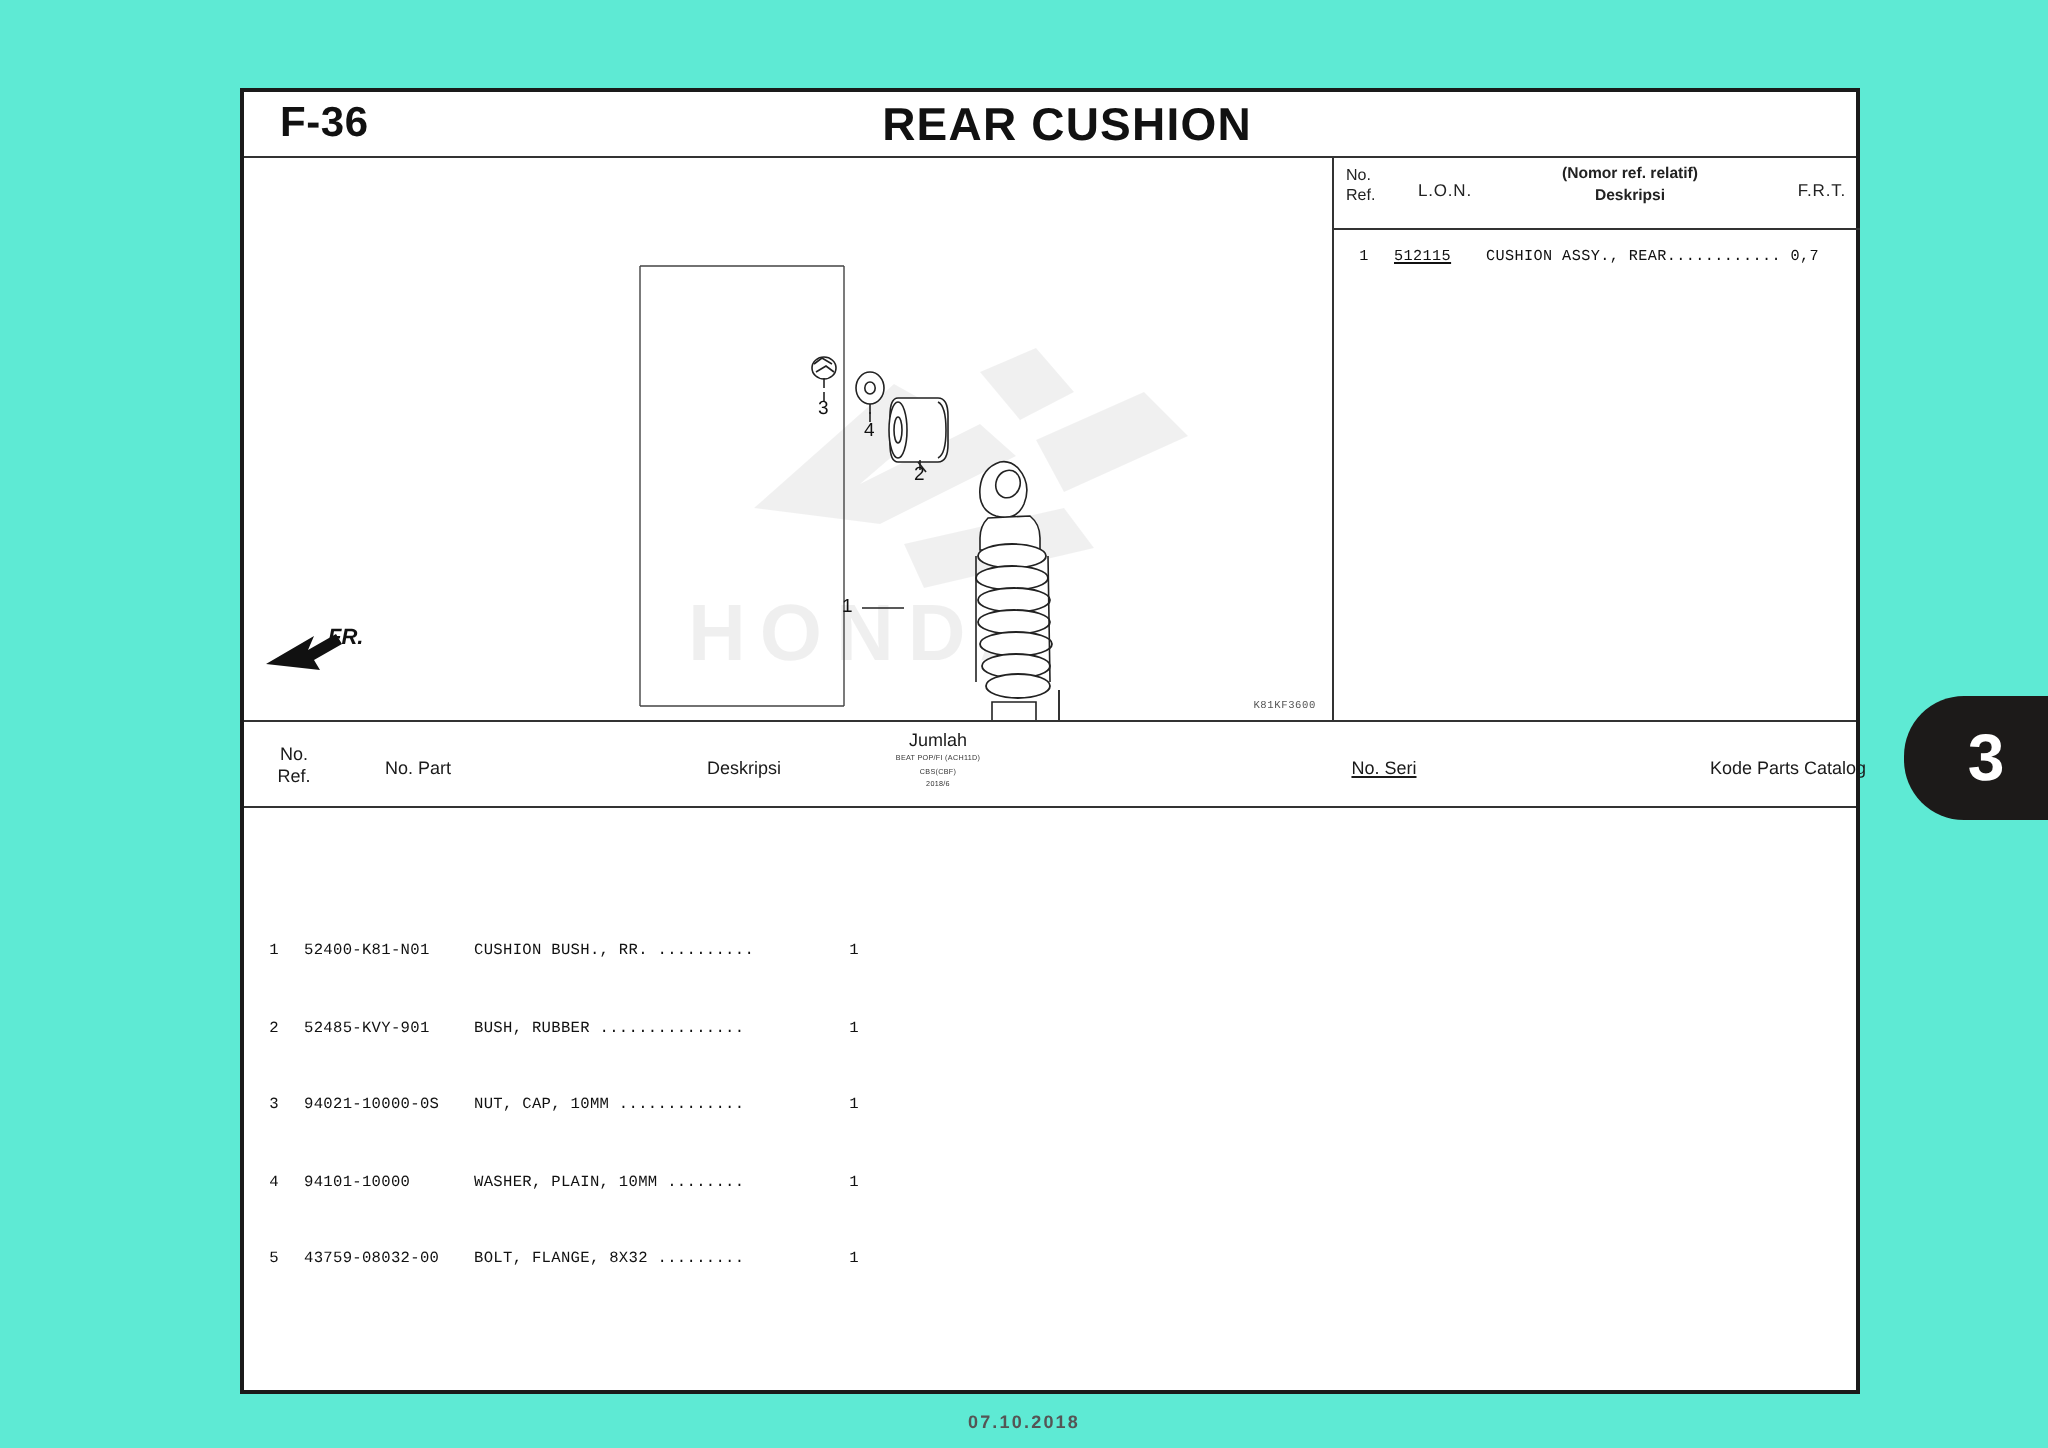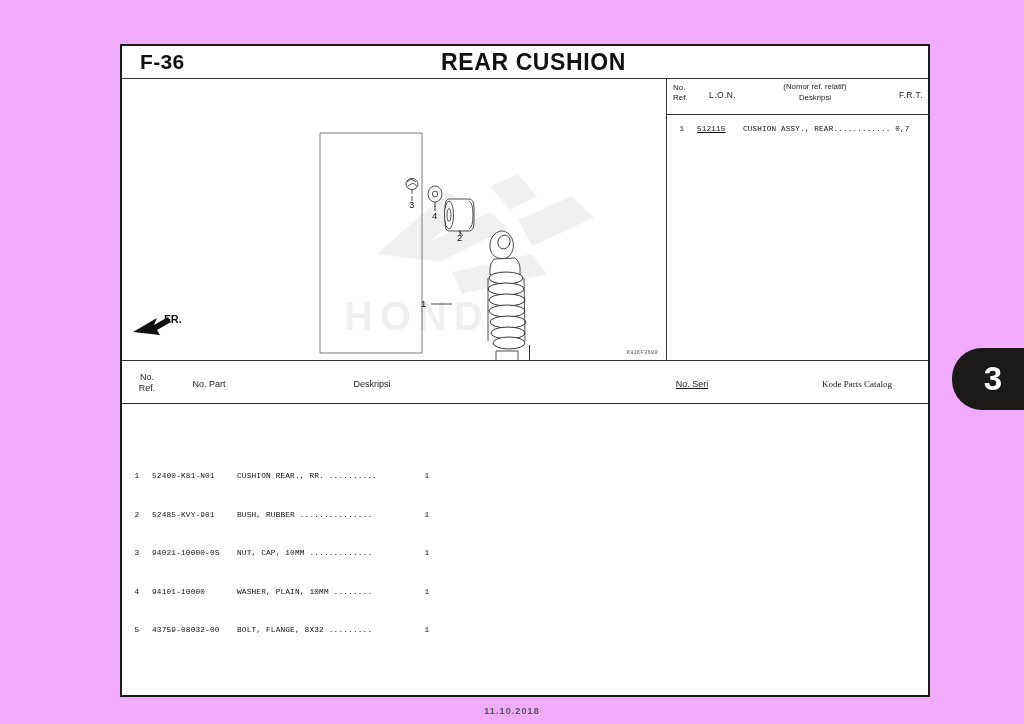--- a/index.html
+++ b/index.html
@@ -5,21 +5,21 @@
   * { box-sizing: border-box; margin: 0; padding: 0; }
   html, body {
     width: 1024px; height: 724px;
     background: #ffffff;
     font-family: "Liberation Sans", sans-serif;
     overflow: hidden;
   }
   #page {
     position: relative;
     width: 1024px; height: 724px;
-    background: #f0abfc;
+    background: #5eead4;
   }
 
   
   #sheet {
     position: absolute;
     left: 120px; top: 44px;
     width: 810px; height: 653px;
     border: 2px solid #1a1a1a;
     background: #fff;
   }
@@ -58,20 +58,21 @@
     font-family: "Liberation Mono", monospace;
     letter-spacing: 0.3px;
   }
   #fr-mark {
     position: absolute; left: 5px; bottom: 18px;
     width: 72px; height: 34px;
   }
   #fr-mark .fr-label {
     position: absolute; left: 37px; top: 5px;
     font-size: 11px; font-weight: bold; color: #111;
+    font-style: italic;
   }
 
   
   #watermark {
     position: absolute; left: 200px; top: 55px;
     width: 330px; height: 210px;
     opacity: 0.10;
     pointer-events: none;
   }
 
@@ -89,21 +90,21 @@
     position: absolute; left: 6px; top: 4px;
     font-size: 8px; color: #222; line-height: 1.25;
   }
   #sumtbl .hdr .c-lon {
     position: absolute; left: 42px; top: 11px;
     font-size: 8.5px; color: #222; letter-spacing: 0.4px;
   }
   #sumtbl .hdr .c-desc {
     position: absolute; left: 78px; top: 3px;
     width: 140px; text-align: center;
-    font-size: 7.8px; color: #222; line-height: 1.35;
+    font-size: 7.8px; color: #222; line-height: 1.35; font-weight: bold;
   }
   #sumtbl .hdr .c-frt {
     position: absolute; right: 7px; top: 11px;
     font-size: 8.5px; color: #222; letter-spacing: 0.4px;
   }
   #sumtbl .body { position: relative; padding-top: 8px; }
   #sumtbl .row {
     display: flex; align-items: baseline;
     font-family: "Liberation Mono", monospace;
     font-size: 7.6px; color: #111;
@@ -130,21 +131,21 @@
   #listhdr .h-noref  { left: 8px;   top: 11px; width: 34px; }
   #listhdr .h-nopart { left: 46px;  top: 18px; width: 82px; }
   #listhdr .h-desc   { left: 200px; top: 18px; width: 100px; }
   #listhdr .h-qty    { left: 252px; top: 4px;  width: 190px; }
   #listhdr .h-qty .q-main { font-size: 9px; }
   #listhdr .h-qty .q-sub {
     font-size: 3.6px; line-height: 1.55; color: #333;
     letter-spacing: 0.15px; margin-top: 1px;
   }
   #listhdr .h-seri   { left: 470px; top: 18px; width: 200px; text-decoration: underline; }
-  #listhdr .h-kode   { left: 610px; top: 18px; width: 250px; font-family: Liberation Serif, serif; }
+  #listhdr .h-kode   { left: 647px; top: 18px; width: 250px; }
 
   
   #listhdr .tickline {
     position: absolute; left: 407px; top: -16px;
     width: 1px; height: 16px; background: #333;
   }
 
   
   #listbody {
     position: absolute; left: 0; top: 358px;
@@ -312,31 +313,37 @@
 
       <div class="h h-noref">
         <div>No.</div>
         <div>Ref.</div>
       </div>
 
       <div class="h h-nopart">No. Part</div>
 
       <div class="h h-desc">Deskripsi</div>
 
+      <div class="h h-qty">
+        <div class="q-main">Jumlah</div>
+        <div class="q-sub">BEAT POP/FI (ACH11D)</div>
+        <div class="q-sub">CBS(CBF)</div>
+        <div class="q-sub">2018/6</div>
+      </div>
 
       <div class="h h-seri">No. Seri</div>
 
       <div class="h h-kode">Kode Parts Catalog</div>
     </div>
 
     <div id="listbody">
       <div class="prow">
         <div class="p-no">1</div>
         <div class="p-part">52400-K81-N01</div>
-        <div class="p-desc">CUSHION REAR., RR. ..........</div>
+        <div class="p-desc">CUSHION BUSH., RR. ..........</div>
         <div class="p-qty">1</div>
       </div>
       <div class="prow">
         <div class="p-no">2</div>
         <div class="p-part">52485-KVY-901</div>
         <div class="p-desc">BUSH, RUBBER ...............</div>
         <div class="p-qty">1</div>
       </div>
       <div class="prow">
         <div class="p-no">3</div>
@@ -357,15 +364,15 @@
         <div class="p-qty">1</div>
       </div>
     </div>
 
   </div>
 
   <div id="tab">
     <div class="tabnum">3</div>
   </div>
 
-  <div id="date-footer">11.10.2018</div>
+  <div id="date-footer">07.10.2018</div>
 
 </div>
 
 </body></html>

